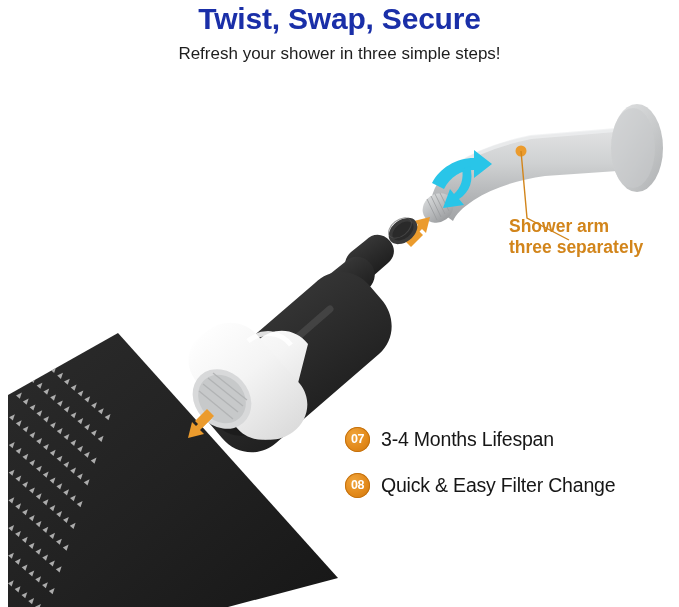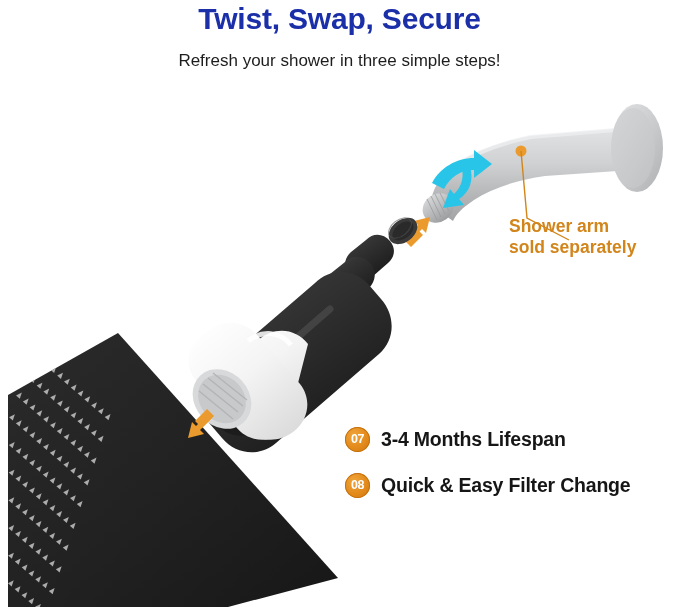--- a/index.html
+++ b/index.html
@@ -19,21 +19,20 @@
     font-size:30px;font-weight:bold;letter-spacing:-0.2px;
     color:#1a2fa8;
     white-space:nowrap;
   }
   .subtitle{
     position:absolute;left:0;top:44px;width:679px;
     text-align:center;
     font-size:17px;font-weight:normal;
     color:#1d1d1d;
     white-space:nowrap;
-    margin-top:7px;
   }
 
   
   .art{position:absolute;left:0;top:0;width:679px;height:607px;}
 
   
   .features{position:absolute;left:345px;top:416px;width:334px;}
   .feature-row{
     display:flex;align-items:center;
     height:46px;
@@ -43,21 +42,21 @@
     background:radial-gradient(circle at 36% 32%, #f0a43a 0%, #e2891a 58%, #c9740f 100%);
     box-shadow:0 0 0 1px #c4710e inset;
     color:#ffffff;
     font-size:12.5px;font-weight:bold;
     display:flex;align-items:center;justify-content:center;
     flex:0 0 auto;
     letter-spacing:-0.4px;
   }
   .feature-text{
     margin-left:11px;
-    font-size:19.5px;font-weight:bold;
+    font-size:19.5px;font-weight:normal;
     color:#161616;
     white-space:nowrap;
     letter-spacing:-0.2px;
   }
 
   
   .callout{
     position:absolute;left:509px;top:216px;width:170px;
     font-size:17.5px;font-weight:bold;line-height:1.18;
     color:#d2851b;
@@ -400,21 +399,21 @@
     </g>
 
     <g>
       <circle cx="521" cy="151" r="5.5" fill="#eb9b2d"></circle>
       <polyline points="521,151 527,218 569,240" fill="none" stroke="#d2851b" stroke-width="1.4"></polyline>
     </g>
   </svg>
 
   <div class="callout">
     <div>Shower arm</div>
-    <div>sold separately</div>
+    <div>three separately</div>
   </div>
 
   <div class="features">
     <div class="feature-row">
       <div class="badge">07</div>
       <div class="feature-text">3-4 Months Lifespan</div>
     </div>
     <div class="feature-row">
       <div class="badge">08</div>
       <div class="feature-text">Quick &amp; Easy Filter Change</div>

